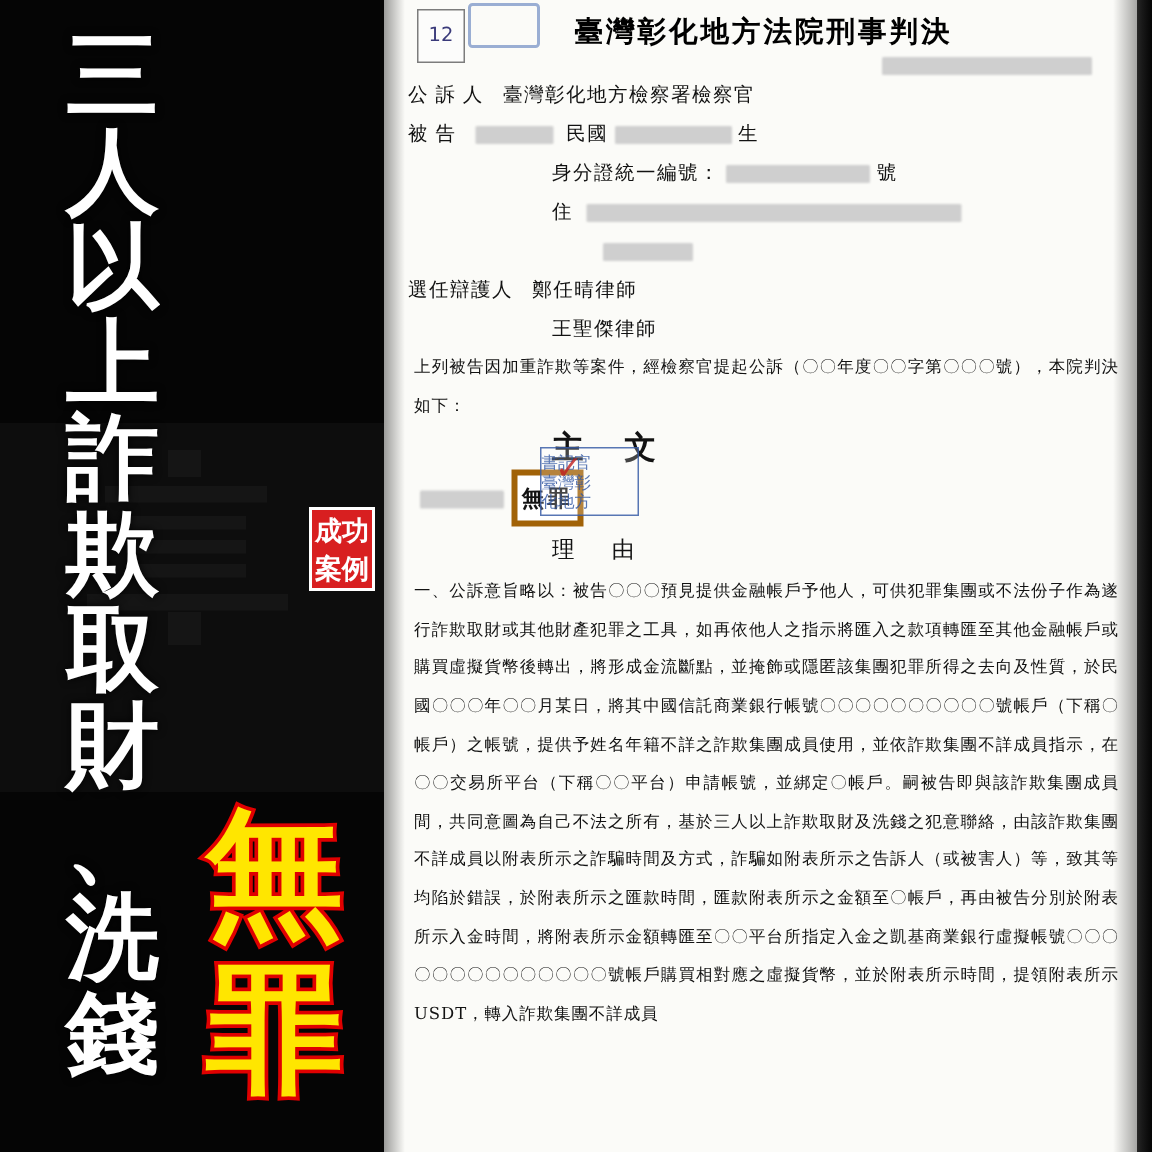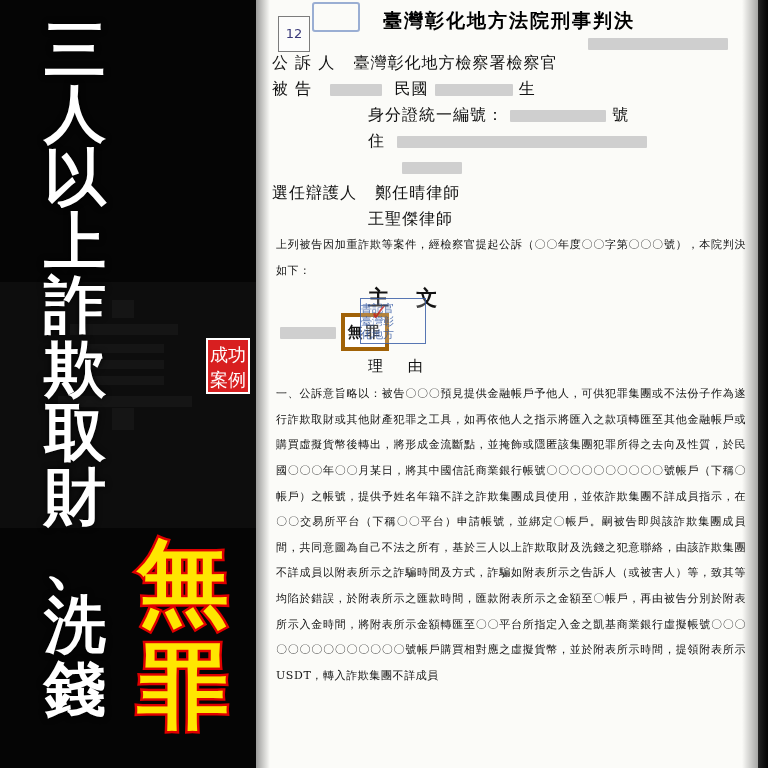--- a/index.html
+++ b/index.html
@@ -80,21 +80,21 @@
   #success-badge {
     position: absolute;
     left: 206px;
     top: 338px;
     width: 44px;
     height: 56px;
     background: #d81f20;
     border: 2px solid #ffffff;
     color: #ffffff;
     font-family: "DejaVu Serif", serif;
-    font-weight: normal;
+    font-weight: bold;
     font-size: 18px;
     line-height: 25px;
     text-align: center;
     box-sizing: border-box;
     padding-top: 2px;
   }
   #success-badge span { display: block; }
 
   
   #verdict-stamp {
@@ -163,24 +163,25 @@
   .redact {
     display: inline-block;
     background: #cfcfcf;
     color: transparent;
     border-radius: 1px;
     vertical-align: middle;
     filter: blur(0.6px);
     height: 12px;
   }
   .line {
-    font-size: 16px;
+    font-size: 13px;
     line-height: 26px;
     letter-spacing: 1px;
     white-space: nowrap;
+    font-family: Liberation Serif, serif;
   }
   .indent2 { padding-left: 96px; }
   .indent3 { padding-left: 130px; }
 
   .body-block {
     font-size: 11px;
     line-height: 25.6px;
     letter-spacing: 0.6px;
     text-align: justify;
     padding-left: 4px;
@@ -212,21 +213,21 @@
     padding: 0px 3px;
     font-weight: bold;
     letter-spacing: 2px;
     background: #fff;
   }
 
   
   #page-stamp {
     position: absolute;
     left: 6px;
-    top: 16px;
+    top: 6px;
     width: 30px;
     height: 34px;
     border: 1px solid #7c7c7c;
     color: #3a3a7a;
     font-family: "DejaVu Sans", sans-serif;
     font-size: 13px;
     text-align: center;
     line-height: 34px;
     background: rgba(255,255,255,0.4);
   }

